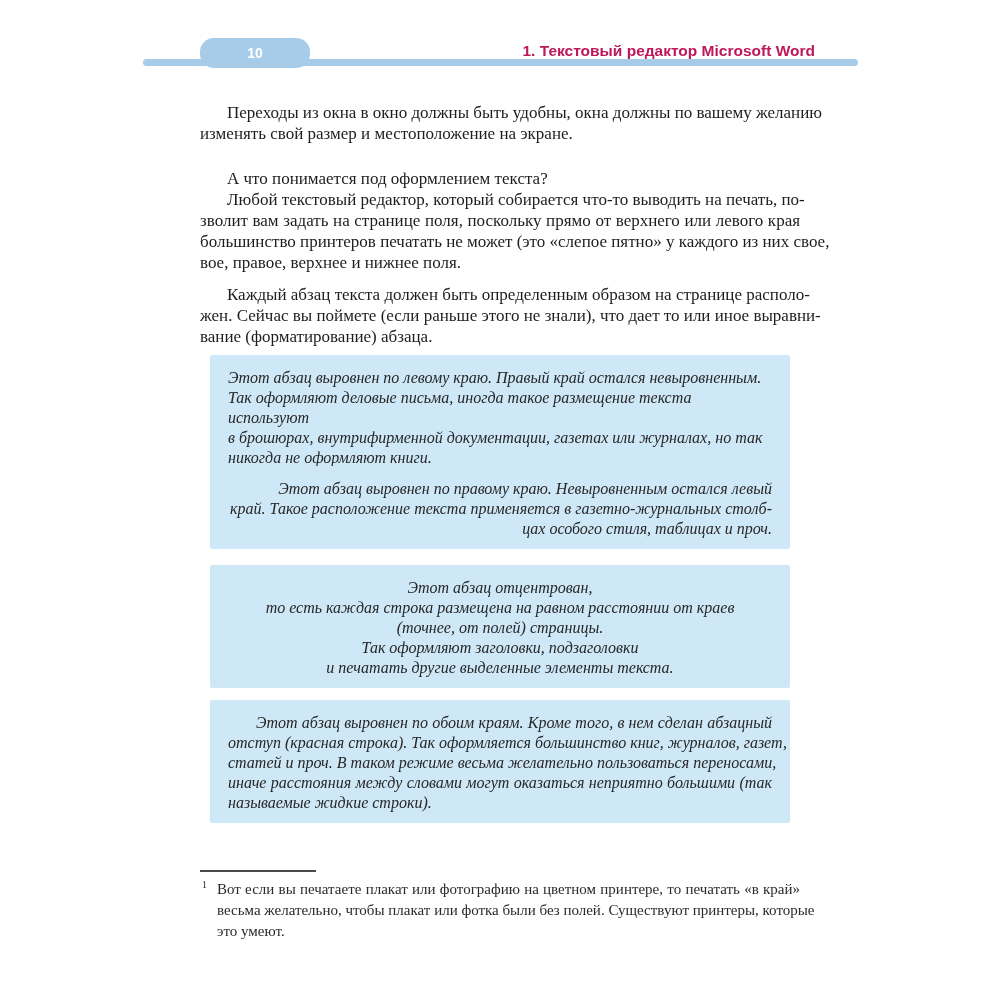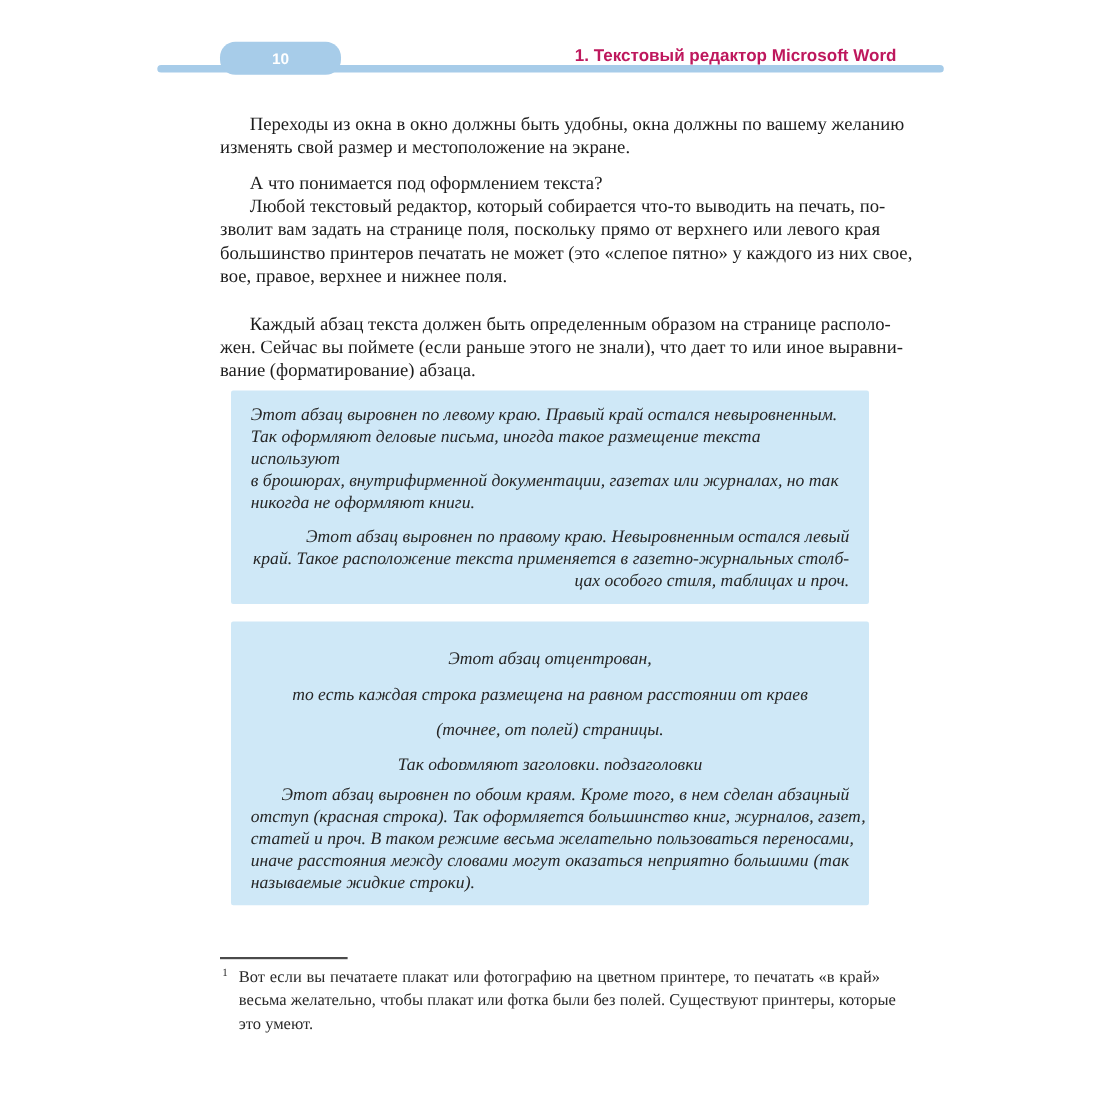--- a/index.html
+++ b/index.html
@@ -27,37 +27,37 @@
   }
   
   .textcol {
     position:absolute; left:200px; width:600px;
     font-size:17px; line-height:21px; color:#1d1d1d;
   }
   .bl { display:block; text-align:justify; text-align-last:justify; white-space:nowrap; }
   .bl.loose { text-align-last:auto; white-space:normal; }
   .bl.indent { text-indent:27px; }
   #p1 { top:102px; }
-  #p23 { top:156px; }
+  #p23 { top:168px; }
   #p4 { top:284px; }
   
   .example-box {
     position:absolute; left:210px; width:580px; box-sizing:border-box;
     background:#cfe8f7; border-radius:2px;
     padding:13px 18px 10px 18px;
     font-size:16px; line-height:20px; color:#262626;font-style:italic;
   }
   #box1 { top:355px; }
   #box2 { top:466px; }
   #box3 { top:565px; }
   #box4 { top:700px; }
   .box-line { display:block; }
   .al-left  .box-line { text-align:left; }
   .al-right .box-line { text-align:right; }
-  .al-center .box-line { text-align:center;margin-top:12px; }
+  .al-center .box-line { text-align:center; }
   .al-justify .box-line { text-align:justify; text-align-last:justify; white-space:nowrap; }
   .al-justify .box-line.loose { text-align-last:auto; white-space:normal; }
   .box-line.indent { text-indent:28px; }
   
   .footnote {
     position:absolute; left:200px; top:870px; width:600px;
     font-size:15px; line-height:21px; color:#2a2a2a;
   }
   .footnote-rule { width:116px; height:2px; background:#4a4a4a; margin-bottom:7px; }
   .fn-body { position:relative; padding-left:17px; }

